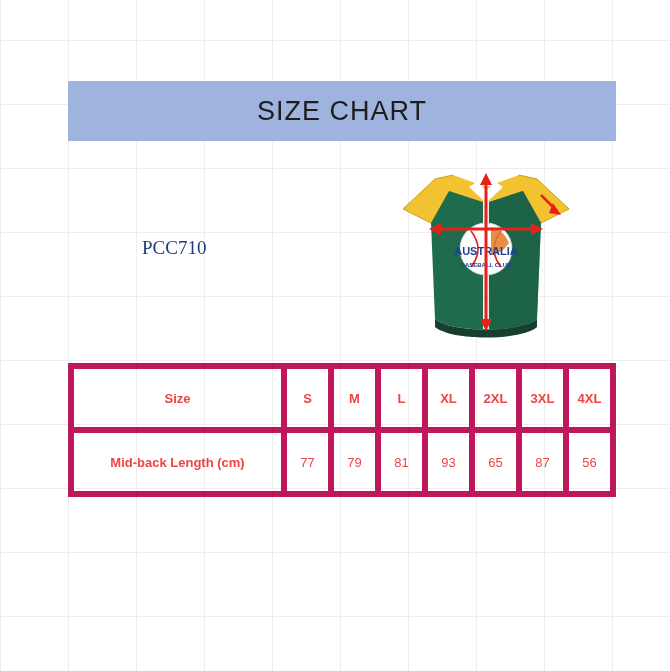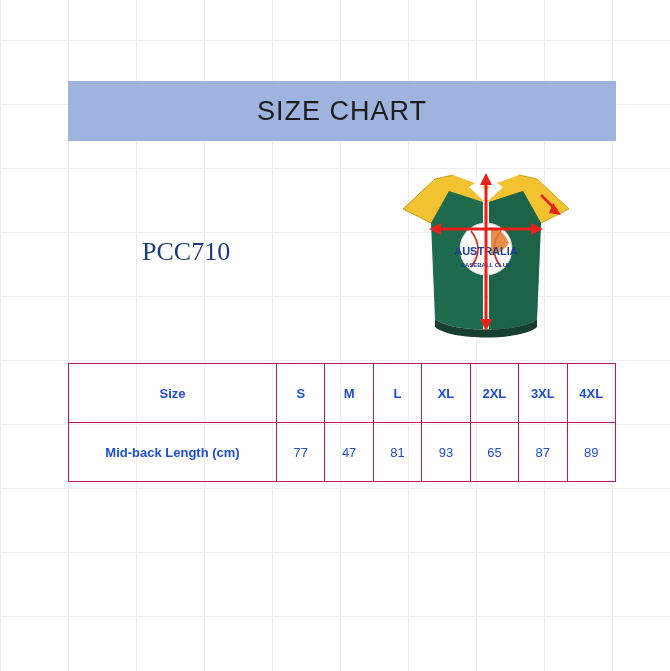--- a/index.html
+++ b/index.html
@@ -57,21 +57,21 @@
     position: absolute;
     left: 68px;
     top: 141px;
     width: 548px;
     height: 222px;
   }
   .product-code {
     position: absolute;
     left: 74px;
     top: 96px;
-    font-size: 26px;
+    font-size: 19px;
     color: #1d3c78;
     font-family: "Liberation Serif", serif;
   }
 
   
   .jersey-wrap {
     position: absolute;
     left: 323px;
     top: 10px;
     width: 190px;
@@ -82,23 +82,23 @@
   
   .size-table {
     position: absolute;
     left: 68px;
     top: 363px;
     width: 548px;
     border-collapse: collapse;
     table-layout: fixed;
   }
   .size-table td {
-    border: 1px solid #be185d;
+    border: 6px solid #be185d;
     text-align: center;
-    color: #1d4ed8;
+    color: #ef4444;
   }
   .size-table .lbl {
     width: 205px;
     font-size: 13px;
     font-weight: bold;
     height: 56px;
   }
   .size-table .val {
     font-size: 13px;
     font-weight: normal;
@@ -181,23 +181,23 @@
         <td class="val hdr-val">2XL</td>
         <td class="val hdr-val">3XL</td>
         <td class="val hdr-val">4XL</td>
       </tr>
 
 
 
       <tr>
         <td class="lbl">Mid-back Length (cm)</td>
         <td class="val">77</td>
-        <td class="val">47</td>
+        <td class="val">79</td>
         <td class="val">81</td>
         <td class="val">93</td>
         <td class="val">65</td>
         <td class="val">87</td>
-        <td class="val">89</td>
+        <td class="val">56</td>
       </tr>
     </tbody>
   </table>
 
 </div>
 
 </body></html>

